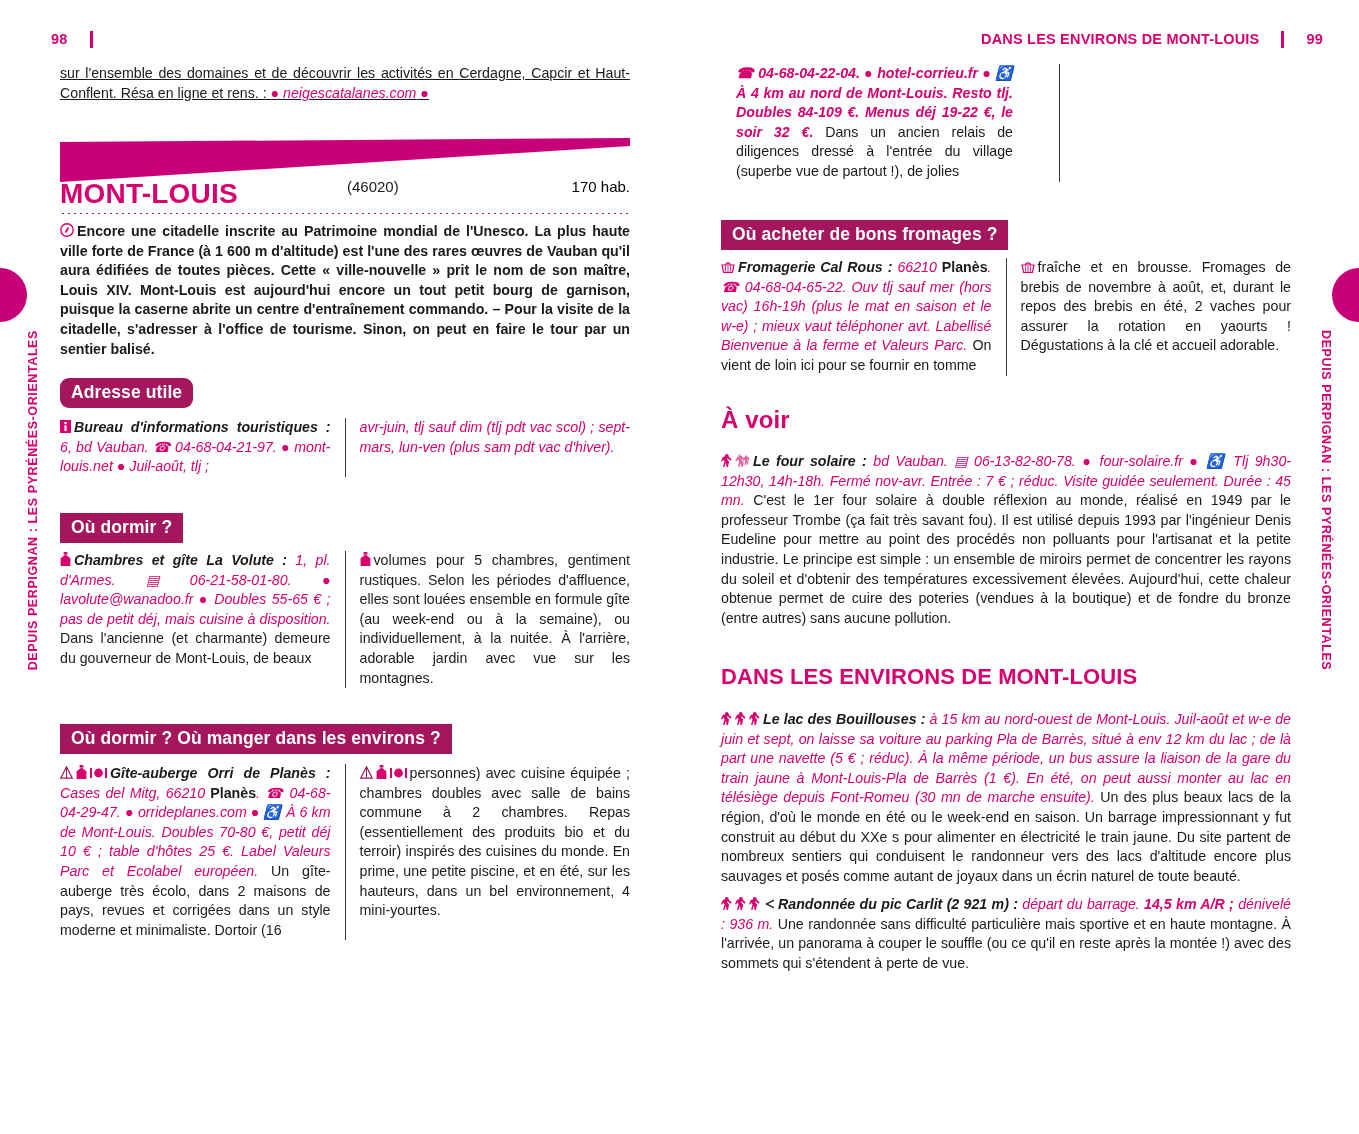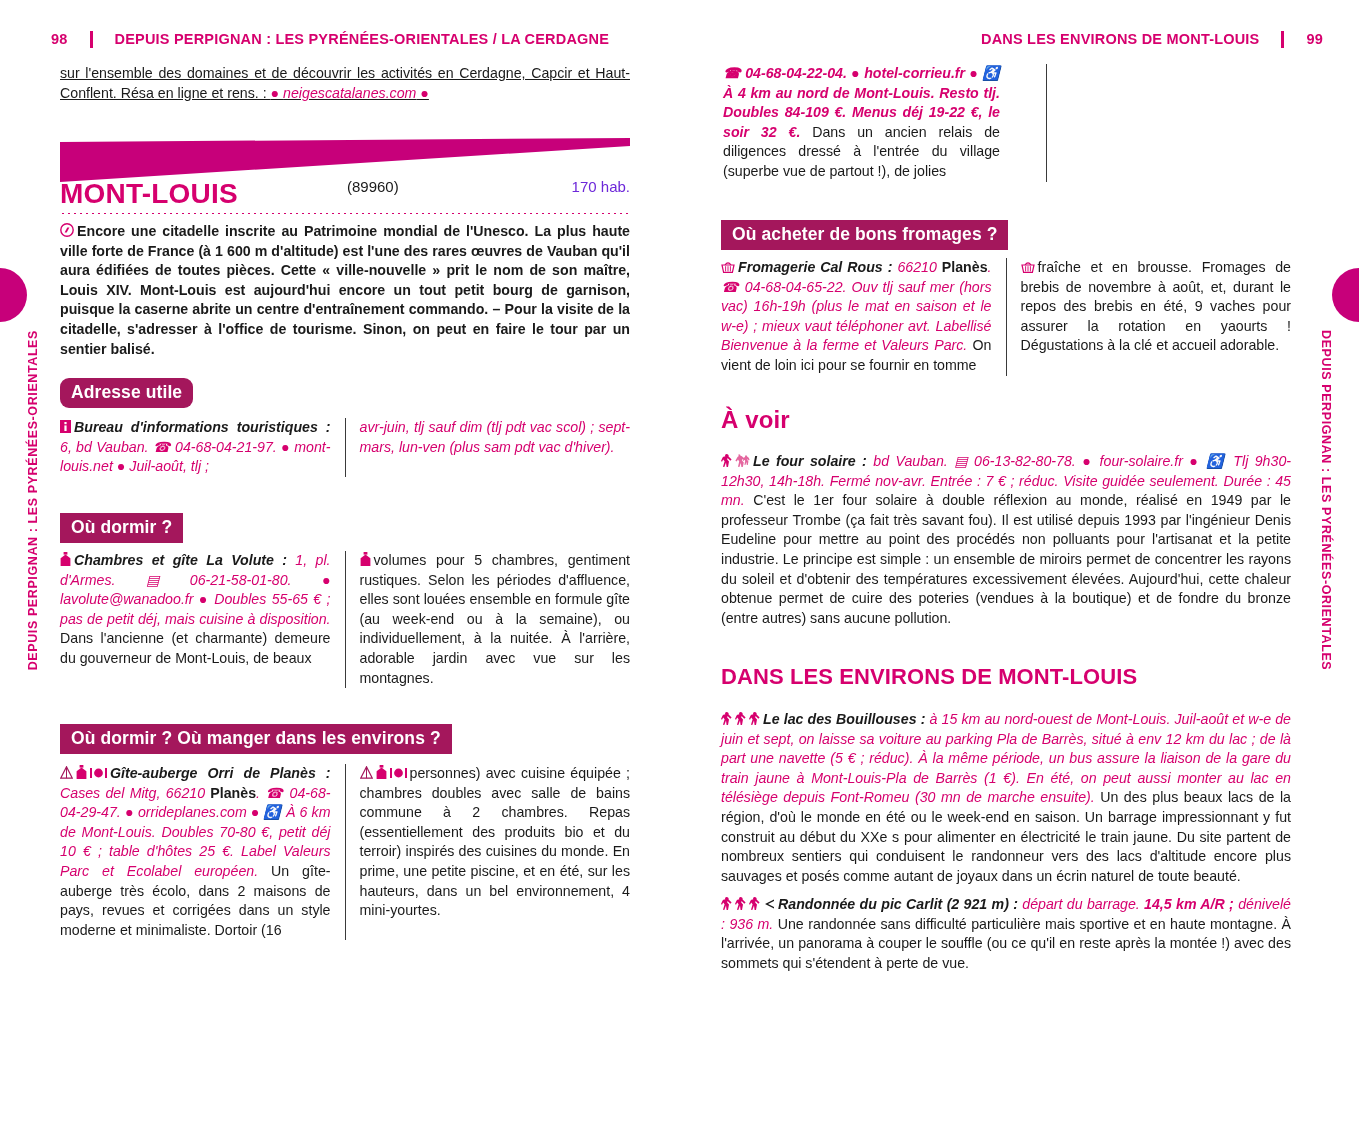--- a/index.html
+++ b/index.html
@@ -90,21 +90,21 @@
     position:absolute;left:60px;width:570px;
     display:flex;align-items:baseline;
   }
   .town-name{
     font-size:28px;font-weight:bold;color:#d6006e;letter-spacing:.2px;
   }
   .town-cp{
     position:absolute;left:287px;font-size:15px;color:#1a1a1a;
   }
   .town-hab{
-    position:absolute;right:0;font-size:15px;color:#6d28d9;
+    position:absolute;right:0;font-size:15px;color:#000000;
   }
   .dotrule{
     position:absolute;height:3px;left:60px;width:570px;
     background-image:radial-gradient(circle,#d6006e 0.9px,transparent 1.1px);
     background-size:6px 3px;background-repeat:repeat-x;
   }
 
   
   .chip{
     position:absolute;
@@ -129,39 +129,38 @@
 </head>
 <body>
 
 <div class="spread">
 
   <div class="page page-left">
 
     <div class="runhead runhead-left">
       <span class="folio">98</span>
       <span class="rule"></span>
-      <span class="txt">DEPUIS PERPIGNAN : LES PYRÉNÉES-ORIENTALES / LA CERDAGNE</span>
     </div>
 
     <div class="thumbdot thumbdot-left"></div>
     <div class="sidetab sidetab-left">DEPUIS PERPIGNAN : LES PYRÉNÉES-ORIENTALES</div>
 
     <div style="position:absolute;left:60px;top:64px;width:570px;text-decoration:underline;">
       <p class="body"><span>sur l'ensemble des domaines et de découvrir les activités en Cerdagne, Capcir et Haut-Conflent. Résa en ligne et rens. : </span><span class="mag">● </span><span class="magi">neigescatalanes.com</span><span class="mag"> ●</span></p>
     </div>
 
     <div class="town-banner" style="top:138px;">
       <svg viewBox="0 0 570 47" preserveAspectRatio="none" aria-hidden="true">
         <polygon points="0,4 570,0 570,8 0,44" fill="#c7007a"></polygon>
       </svg>
     </div>
 
     <div class="town-line" style="top:178px;height:32px;">
       <span class="town-name">MONT-LOUIS</span>
-      <span class="town-cp">(89960)</span>
+      <span class="town-cp">(46020)</span>
       <span class="town-hab">170 hab.</span>
     </div>
     <div class="dotrule" style="top:212px;"></div>
 
     <div style="position:absolute;left:60px;top:222px;width:570px;">
       <p class="body lead"><span class="ic"><svg width="14" height="14" viewBox="0 0 14 14">
               <circle cx="7" cy="7" r="6.2" fill="none" stroke="#d6006e" stroke-width="1.4"></circle>
               <path d="M4.6 9.4 L7.3 4.6 L9.4 4.6 L6.7 9.4 Z" fill="#d6006e"></path>
             </svg></span><span>Encore une citadelle inscrite au Patrimoine mondial de l'Unesco. La plus haute ville forte de France (à 1 600 m d'altitude) est l'une des rares œuvres de Vauban qu'il aura édifiées de toutes pièces. Cette « ville-nouvelle » prit le nom de son maître, Louis XIV. Mont-Louis est aujourd'hui encore un tout petit bourg de garnison, puisque la caserne abrite un centre d'entraînement commando. – Pour la visite de la citadelle, s'adresser à l'office de tourisme. Sinon, on peut en faire le tour par un sentier balisé.</span></p>
     </div>
@@ -239,21 +238,21 @@
 
     <div class="runhead runhead-right">
       <span class="txt">DANS LES ENVIRONS DE MONT-LOUIS</span>
       <span class="rule"></span>
       <span class="folio">99</span>
     </div>
 
     <div class="thumbdot thumbdot-right"></div>
     <div class="sidetab sidetab-right">DEPUIS PERPIGNAN : LES PYRÉNÉES-ORIENTALES</div>
 
-    <div class="colwrap" style="left:43px;top:64px;width:570px;gap:32px;">
+    <div class="colwrap" style="left:56px;top:64px;width:570px;gap:32px;">
       <div class="col" style="width:277px;">
         <p class="body"><span class="magbi">☎ 04-68-04-22-04. ● hotel-corrieu.fr ● ♿ À 4 km au nord de Mont-Louis. Resto tlj. Doubles 84-109 €. Menus déj 19-22 €, le soir 32 €.</span><span> Dans un ancien relais de diligences dressé à l'entrée du village (superbe vue de partout !), de jolies</span></p>
       </div>
       <div class="vrule"></div>
     </div>
 
     <div class="chip" style="left:41px;top:220px;">Où acheter de bons fromages ?</div>
     <div class="colwrap" style="left:41px;top:258px;width:570px;">
       <div class="col" style="width:277px;">
         <p class="body"><span class="ic"><svg width="14" height="12" viewBox="0 0 14 12">
@@ -261,21 +260,21 @@
                 <path d="M4 4 Q7 -0.4 10 4" fill="none" stroke="#d6006e" stroke-width="1.2"></path>
                 <path d="M4.6 5.2 L4.6 10.4 M7 5.2 L7 10.4 M9.4 5.2 L9.4 10.4" stroke="#d6006e" stroke-width="0.9"></path>
               </svg></span><span class="bi">Fromagerie Cal Rous :</span><span class="magi"> 66210 </span><span class="bold">Planès</span><span class="magi">. ☎ 04-68-04-65-22. Ouv tlj sauf mer (hors vac) 16h-19h (plus le mat en saison et le w-e) ; mieux vaut téléphoner avt. Labellisé Bienvenue à la ferme et Valeurs Parc.</span><span> On vient de loin ici pour se fournir en tomme</span></p>
       </div>
       <div class="vrule"></div>
       <div class="col" style="width:277px;">
         <p class="body"><span class="ic"><svg width="14" height="12" viewBox="0 0 14 12">
                 <path d="M1 4 L13 4 L11.4 11.4 L2.6 11.4 Z" fill="none" stroke="#d6006e" stroke-width="1.2"></path>
                 <path d="M4 4 Q7 -0.4 10 4" fill="none" stroke="#d6006e" stroke-width="1.2"></path>
                 <path d="M4.6 5.2 L4.6 10.4 M7 5.2 L7 10.4 M9.4 5.2 L9.4 10.4" stroke="#d6006e" stroke-width="0.9"></path>
-              </svg></span><span class="bi"></span><span class="magi"></span><span class="bold"></span><span class="magi"></span><span>fraîche et en brousse. Fromages de brebis de novembre à août, et, durant le repos des brebis en été, 9 vaches pour assurer la rotation en yaourts ! Dégustations à la clé et accueil adorable.</span></p>
+              </svg></span><span class="bi"></span><span class="magi"></span><span class="bold"></span><span class="magi"></span><span>fraîche et en brousse. Fromages de brebis de novembre à août, et, durant le repos des brebis en été, 2 vaches pour assurer la rotation en yaourts ! Dégustations à la clé et accueil adorable.</span></p>
       </div>
     </div>
 
     <div class="bighead" style="left:41px;top:406px;text-align:right;">À voir</div>
 
     <div style="position:absolute;left:41px;top:452px;width:570px;">
       <p class="body"><span class="ic"><svg width="11" height="13" viewBox="0 0 11 13">
               <path d="M5.5 0 C7 0 8 1.2 7.6 2.6 L10.6 5.6 L9.3 6.8 L6.6 4 L6.2 5.4 L8 7.6 L7 13 L5.6 13 L5 8.4 L3.3 13 L2 12.8 L3.6 7.2 L2.2 5.6 L1 7.8 L0 7 L1.6 3.6 C2.4 2.4 3.4 2.4 4.2 2.6 C3.8 1.2 4.4 0 5.5 0 Z" fill="#d6006e"></path>
             </svg></span><span class="ic"><svg width="15" height="13" viewBox="0 0 15 13">
               <path d="M4 0.2 C5 0.2 5.6 1 5.4 1.8 C6.6 2 7.6 2.6 8.2 3.6 L10.4 4.6 L9.8 6 L7.6 5 L7 6.6 L8.8 8.4 L7.8 13 L6.4 13 L5.8 9 L4.4 13 L3 12.8 L4.2 7.6 L3 5.6 L1.6 7.6 L0.4 6.8 L2.2 3.6 C2.8 2.6 3.2 2.2 4 2 C3.2 1.6 3.2 0.4 4 0.2 Z" fill="#e4679f"></path>

